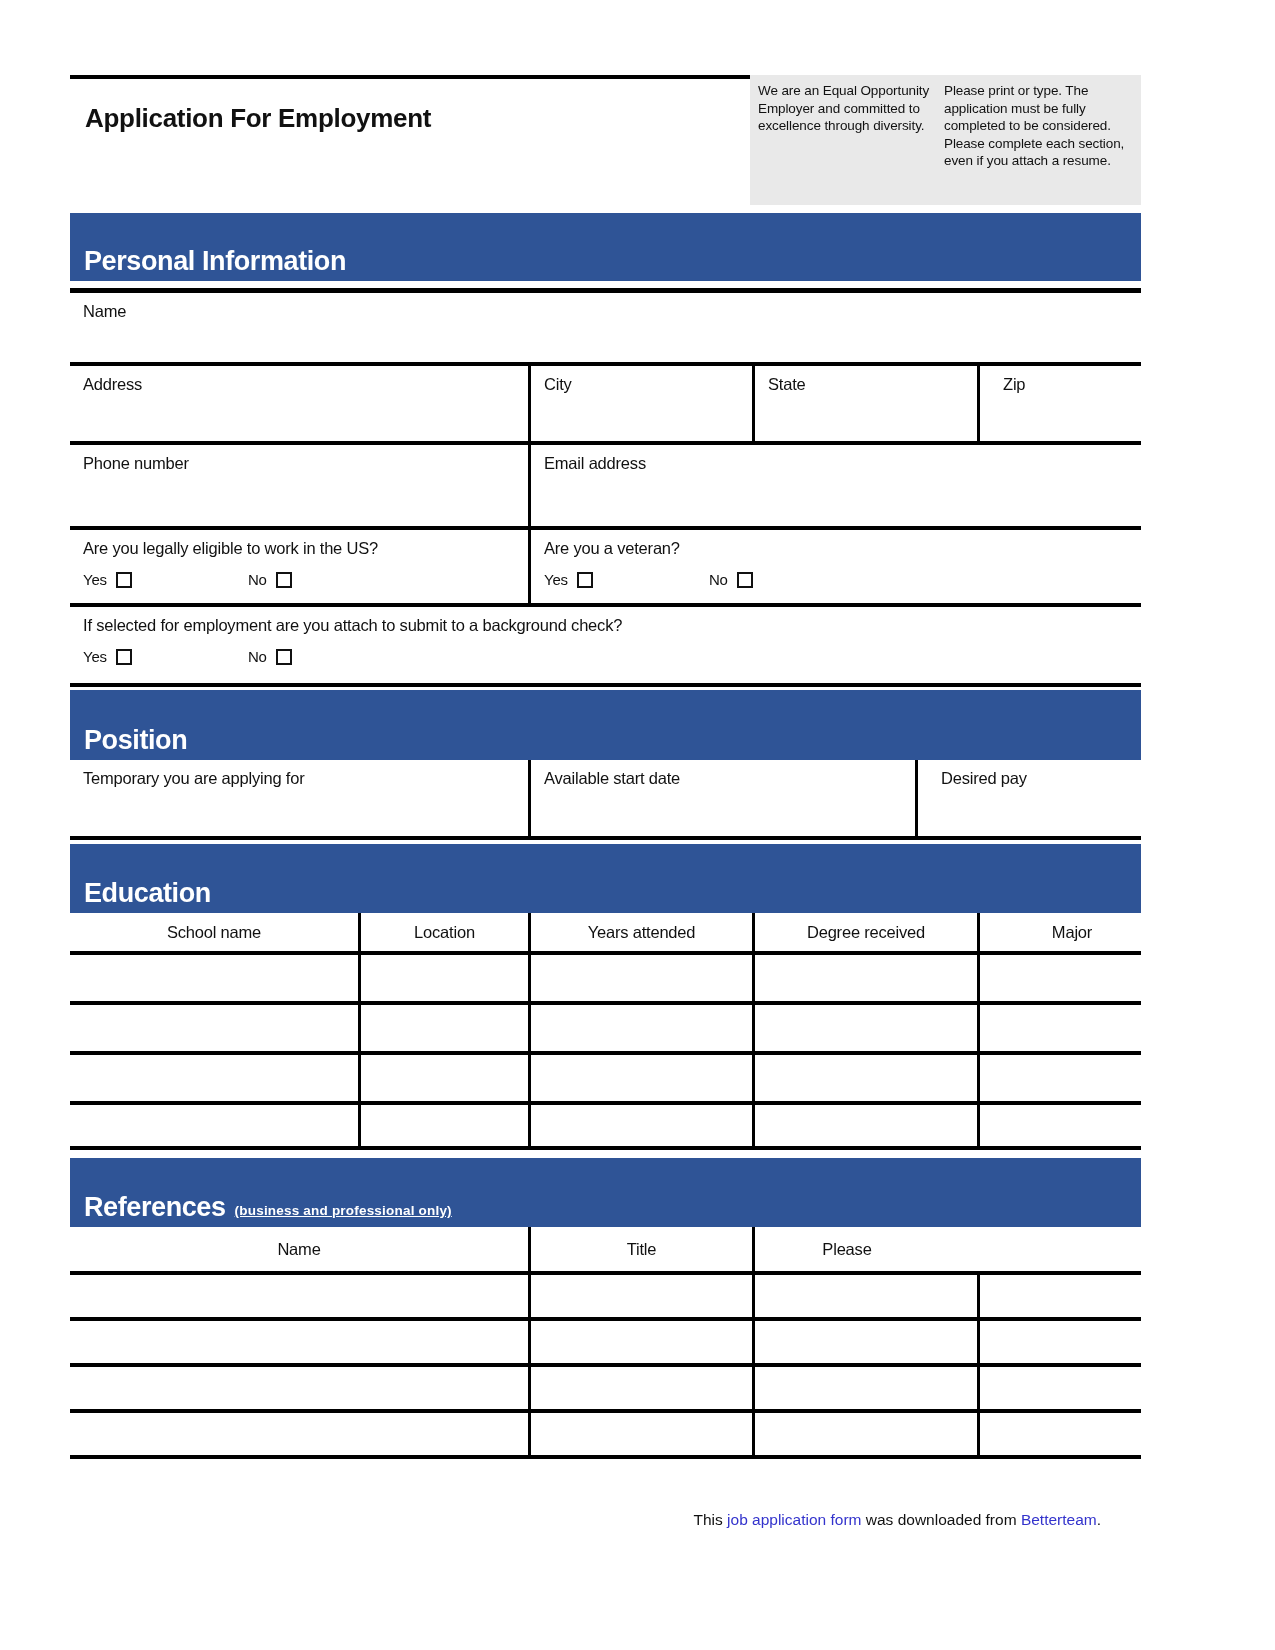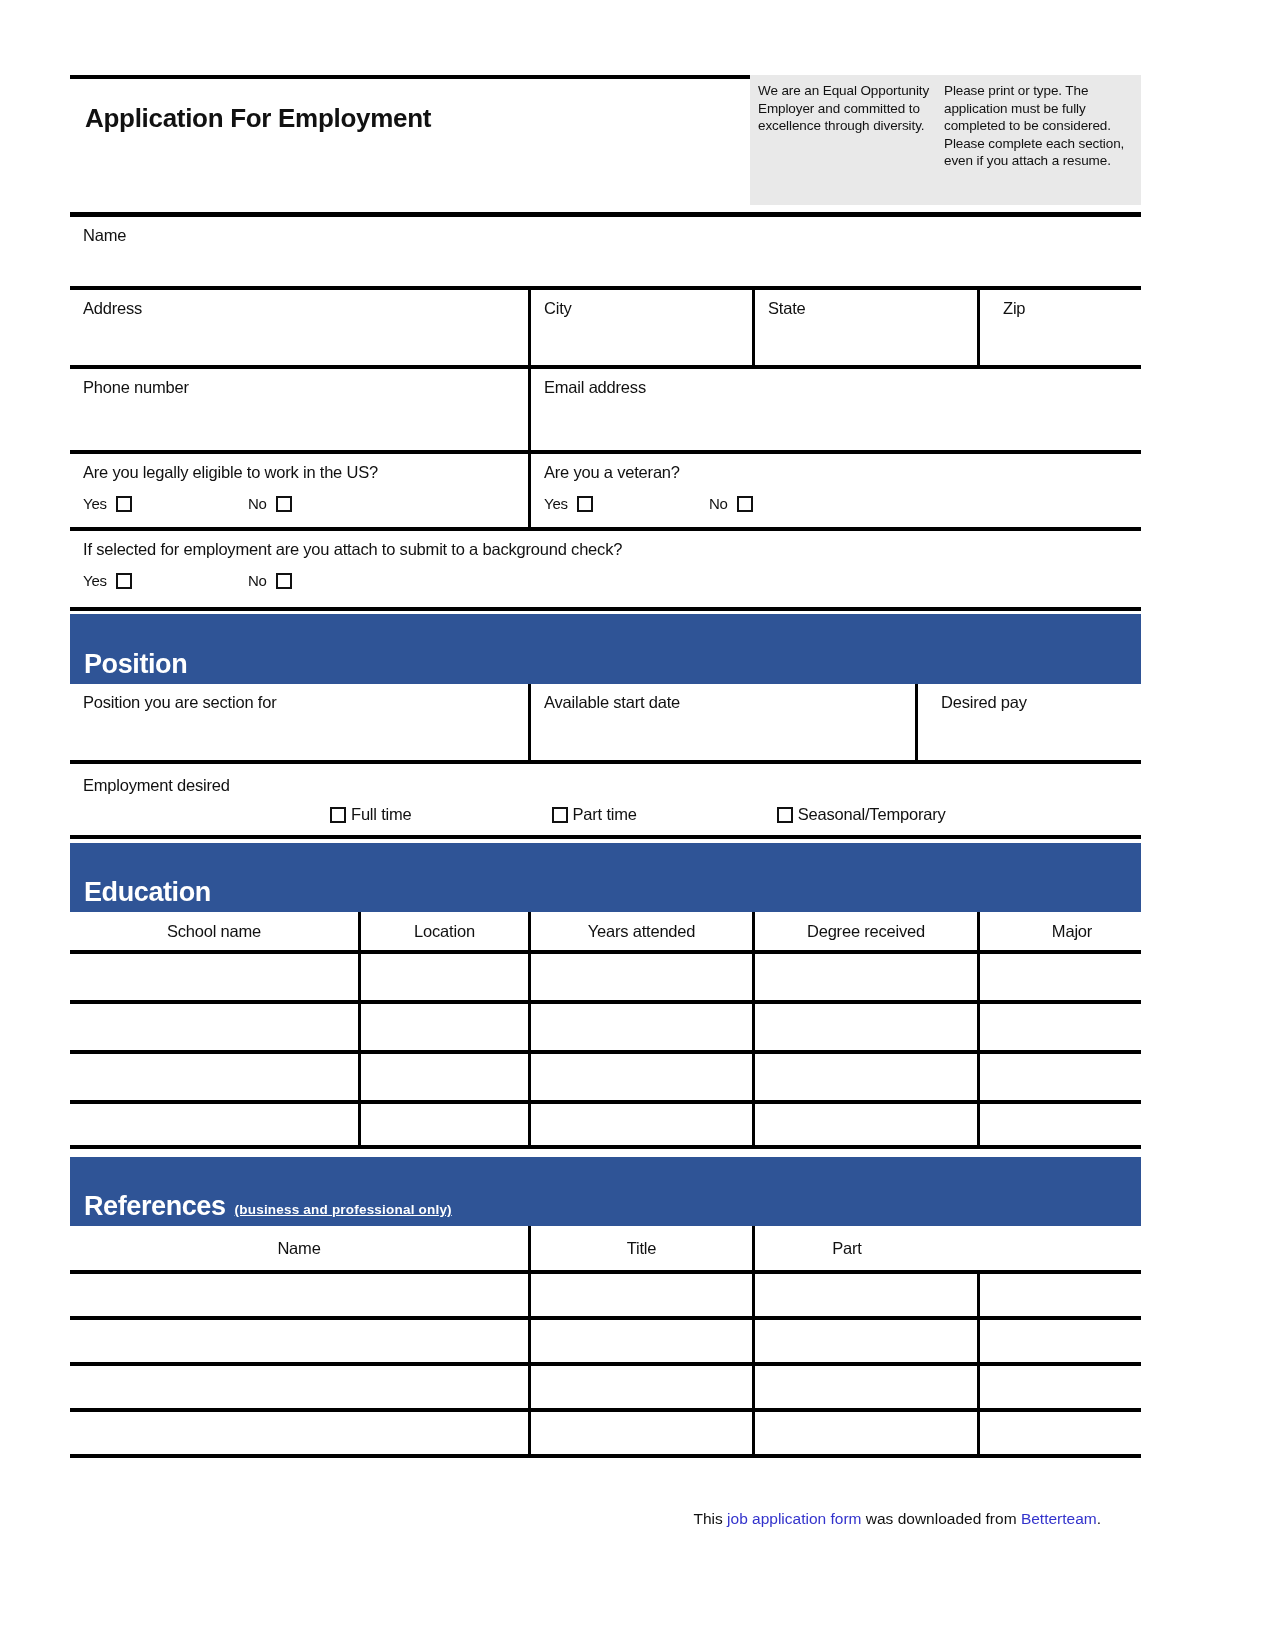--- a/index.html
+++ b/index.html
@@ -77,20 +77,23 @@
     <div class="hdr">
       <div class="hdr-left">
         <div class="hdr-title">Application For Employment</div>
       </div>
       <div class="hdr-gray">
         <div class="c1">We are an Equal Opportunity Employer and committed to excellence through diversity.</div>
         <div class="c2">Please print or type. The application must be fully completed to be considered. Please complete each section, even if you attach a resume.</div>
       </div>
     </div>
 
+    <div class="bar bar-personal">
+      <span class="big">Personal Information</span>
+    </div>
     <div class="rule"></div>
 
     <div class="prow h-name">
       <div class="cell" style="flex:1">
         <span class="lbl">Name</span>
       </div>
     </div>
 
     <div class="prow h-addr">
       <div class="cell w-c1">
@@ -151,49 +154,30 @@
         </div>
       </div>
     </div>
 
     <div class="bar bar-position">
       <span class="big">Position</span>
     </div>
 
     <div class="prow h-pos">
       <div class="cell w-c1">
-        <span class="lbl">Position you are section for</span>
+        <span class="lbl">Temporary you are applying for</span>
       </div>
       <div class="cell w-pos2 vl">
         <span class="lbl">Available start date</span>
       </div>
       <div class="cell w-c4 vl">
         <span class="lbl">Desired pay</span>
       </div>
     </div>
 
-    <div class="prow h-emp">
-      <div class="cell" style="flex:1;padding-top:12px">
-        <span class="lbl">Employment desired</span>
-        <div class="empline">
-          <span class="grp">
-            <span class="cb"></span>
-            <span>Full time</span>
-          </span>
-          <span class="grp">
-            <span class="cb"></span>
-            <span>Part time</span>
-          </span>
-          <span class="grp">
-            <span class="cb"></span>
-            <span>Seasonal/Temporary</span>
-          </span>
-        </div>
-      </div>
-    </div>
 
     <div class="bar bar-education">
       <span class="big">Education</span>
     </div>
 
     <div class="throw h-th-edu">
       <div class="th w-edu1">School name</div>
       <div class="th w-edu2 vl">Location</div>
       <div class="th w-c2 vl">Years attended</div>
       <div class="th w-c3 vl">Degree received</div>
@@ -230,21 +214,21 @@
     </div>
 
     <div class="bar bar-references">
       <span class="big">References</span>
       <span class="small">(business and professional only)</span>
     </div>
 
     <div class="throw h-th-ref">
       <div class="th w-c1">Name</div>
       <div class="th w-c2 vl">Title</div>
-      <div class="th w-c4 vl">Part</div>
+      <div class="th w-c4 vl">Please</div>
     </div>
 
     <div class="trow h-refrow">
       <div class="td w-c1"></div>
       <div class="td w-c2 vl"></div>
       <div class="td w-c3 vl"></div>
       <div class="td w-c4 vl"></div>
     </div>
     <div class="trow h-refrow">
       <div class="td w-c1"></div>

